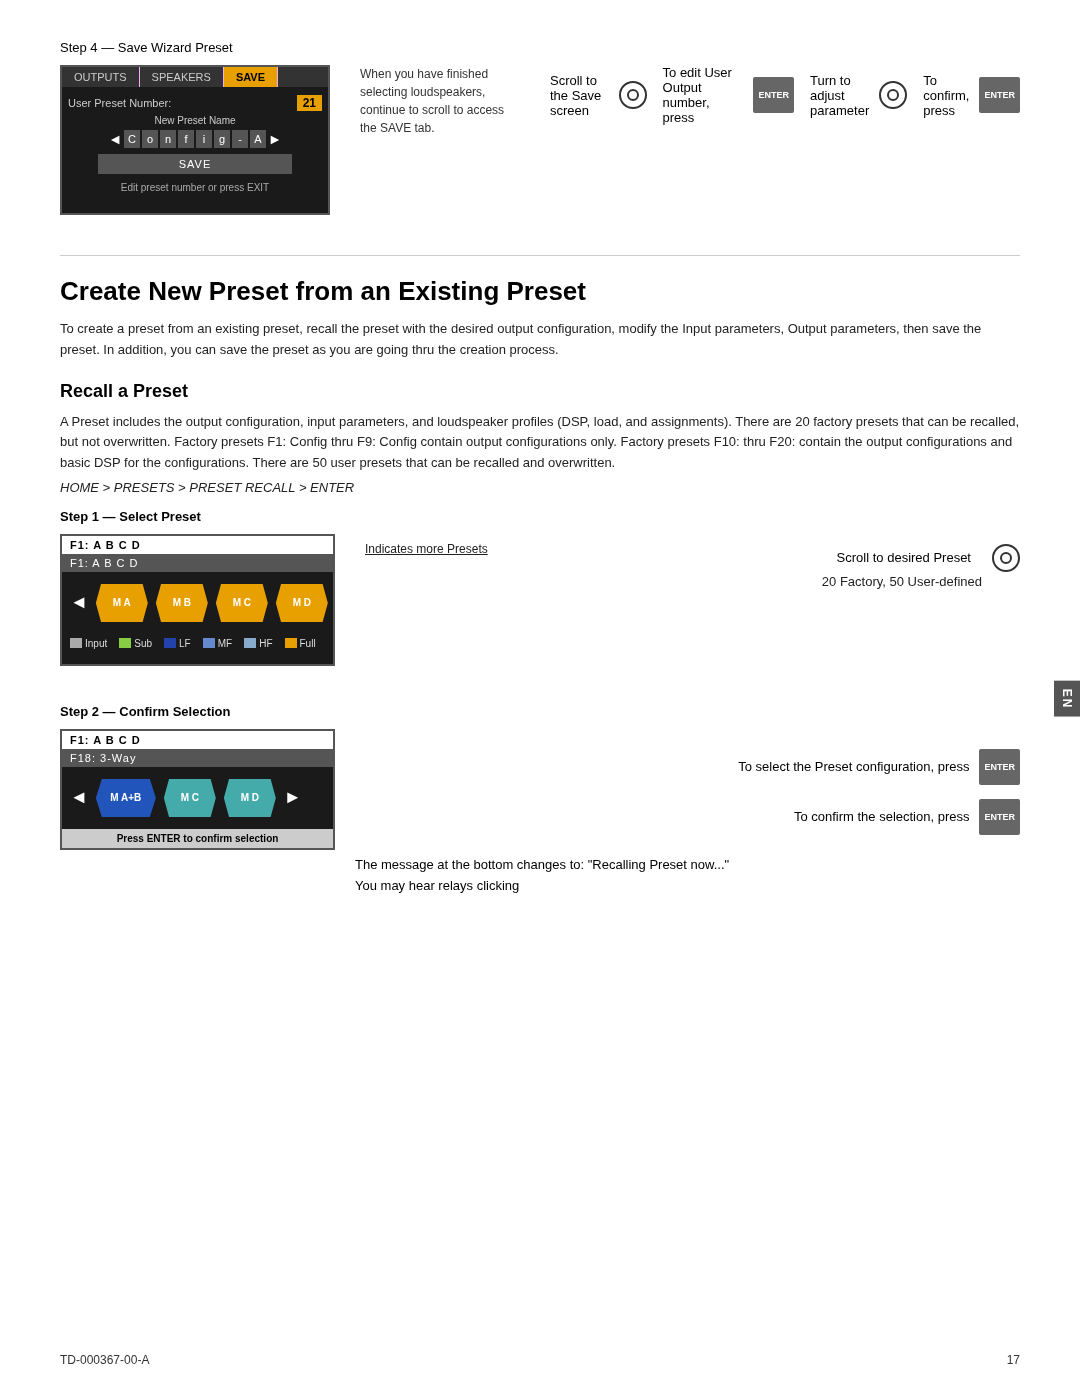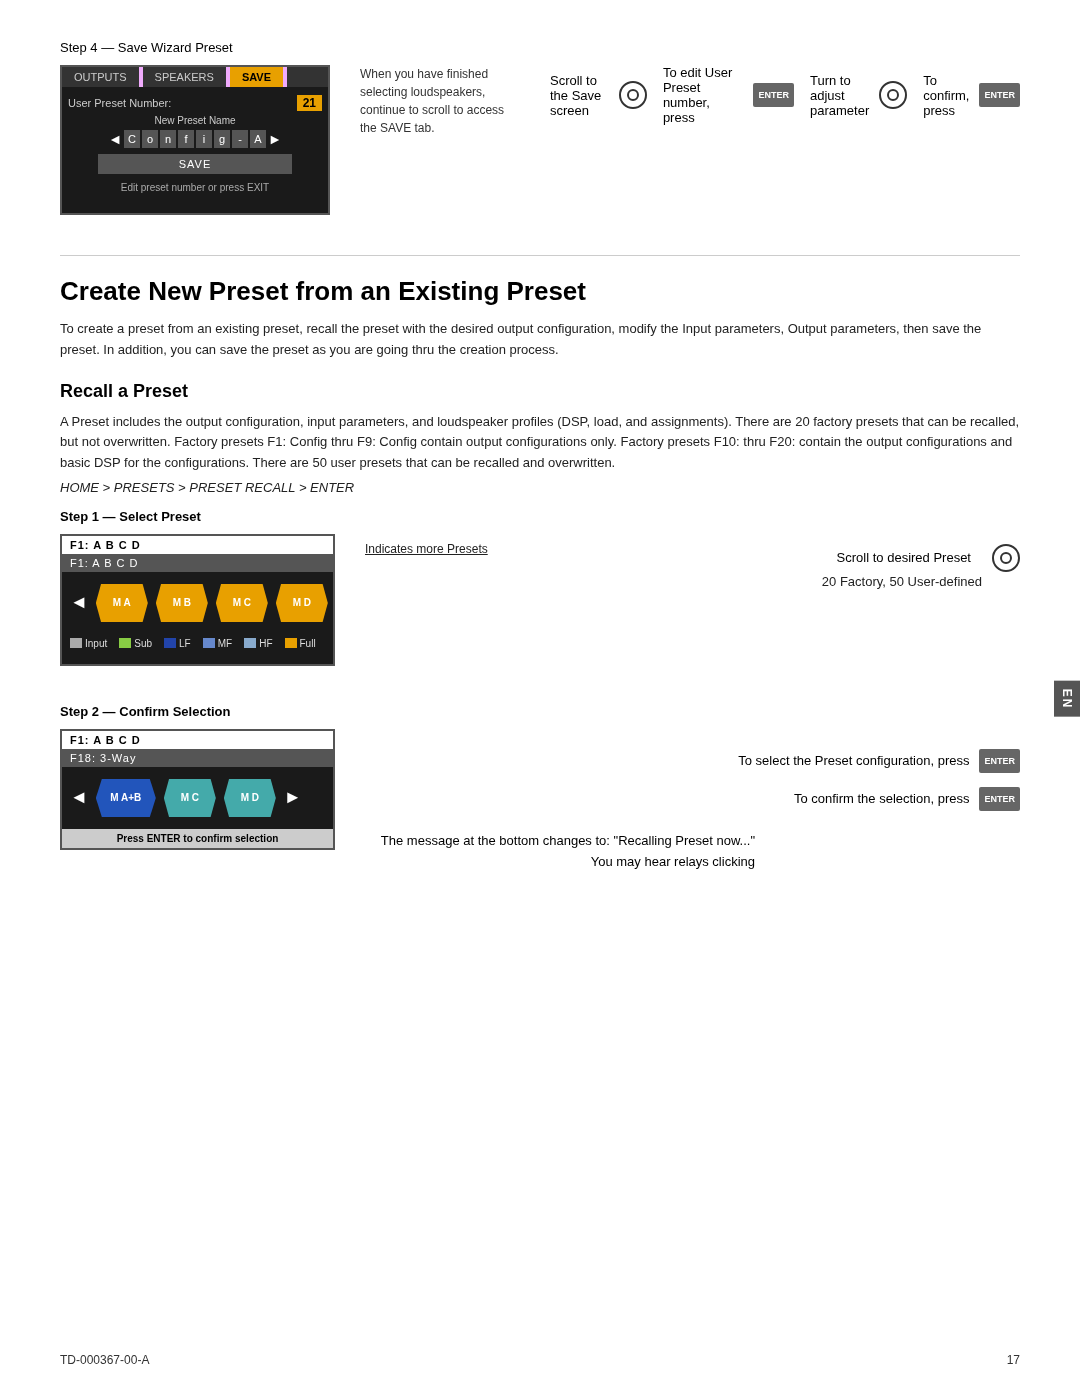--- a/index.html
+++ b/index.html
@@ -46,21 +46,21 @@
 
     .screen-tabs {
       display: flex;
       background: #333;
     }
     .screen-tab {
       padding: 4px 12px;
       font-size: 11px;
       color: #ccc;
       text-transform: uppercase;
-      border-right: 4px solid #f0abfc;
+      border-right: 1px solid #f0abfc;
     }
     .screen-tab.active {
       background: #e8a000;
       color: #000;
       font-weight: bold;
     }
 
     .screen-body {
       padding: 8px 6px;
     }
@@ -181,21 +181,21 @@
       color: #fff;
       font-size: 9px;
       padding: 2px 5px;
       border-radius: 2px;
       font-weight: bold;
       flex-shrink: 0;
       display: inline-flex;
       align-items: center;
       justify-content: center;
       min-width: 40px;
-      height: 24px;
+      height: 36px;
     }
 
     
     .section-title {
       font-size: 26px;
       font-weight: bold;
       margin-bottom: 12px;
       border-top: 1px solid #ccc;
       padding-top: 20px;
     }
@@ -372,21 +372,20 @@
       flex-direction: column;
       gap: 14px;
       padding-top: 10px;
     }
 
     .message-box {
       font-size: 13px;
       line-height: 1.6;
       max-width: 400px;
       margin-top: 10px;
-      text-align: right;
     }
 
     .step2-right {
       flex: 1;
       padding-top: 10px;
     }
 
     
     .confirm-screen-footer {
       background: #ccc;
@@ -449,21 +448,21 @@
       </div>
 
       <div class="step4-desc">When you have finished selecting loudspeakers, continue to scroll to access the SAVE tab.</div>
 
       <div class="step4-instructions">
         <div class="instruction-row">
           <span>Scroll to the Save screen</span>
           <div class="knob-icon"></div>
         </div>
         <div class="instruction-row">
-          <span>To edit User Preset number, press</span>
+          <span>To edit User Output number, press</span>
           <div class="enter-icon">ENTER</div>
         </div>
         <div class="instruction-row">
           <span>Turn to adjust parameter</span>
           <div class="knob-icon"></div>
         </div>
         <div class="instruction-row">
           <span>To confirm, press</span>
           <div class="enter-icon">ENTER</div>
         </div>

